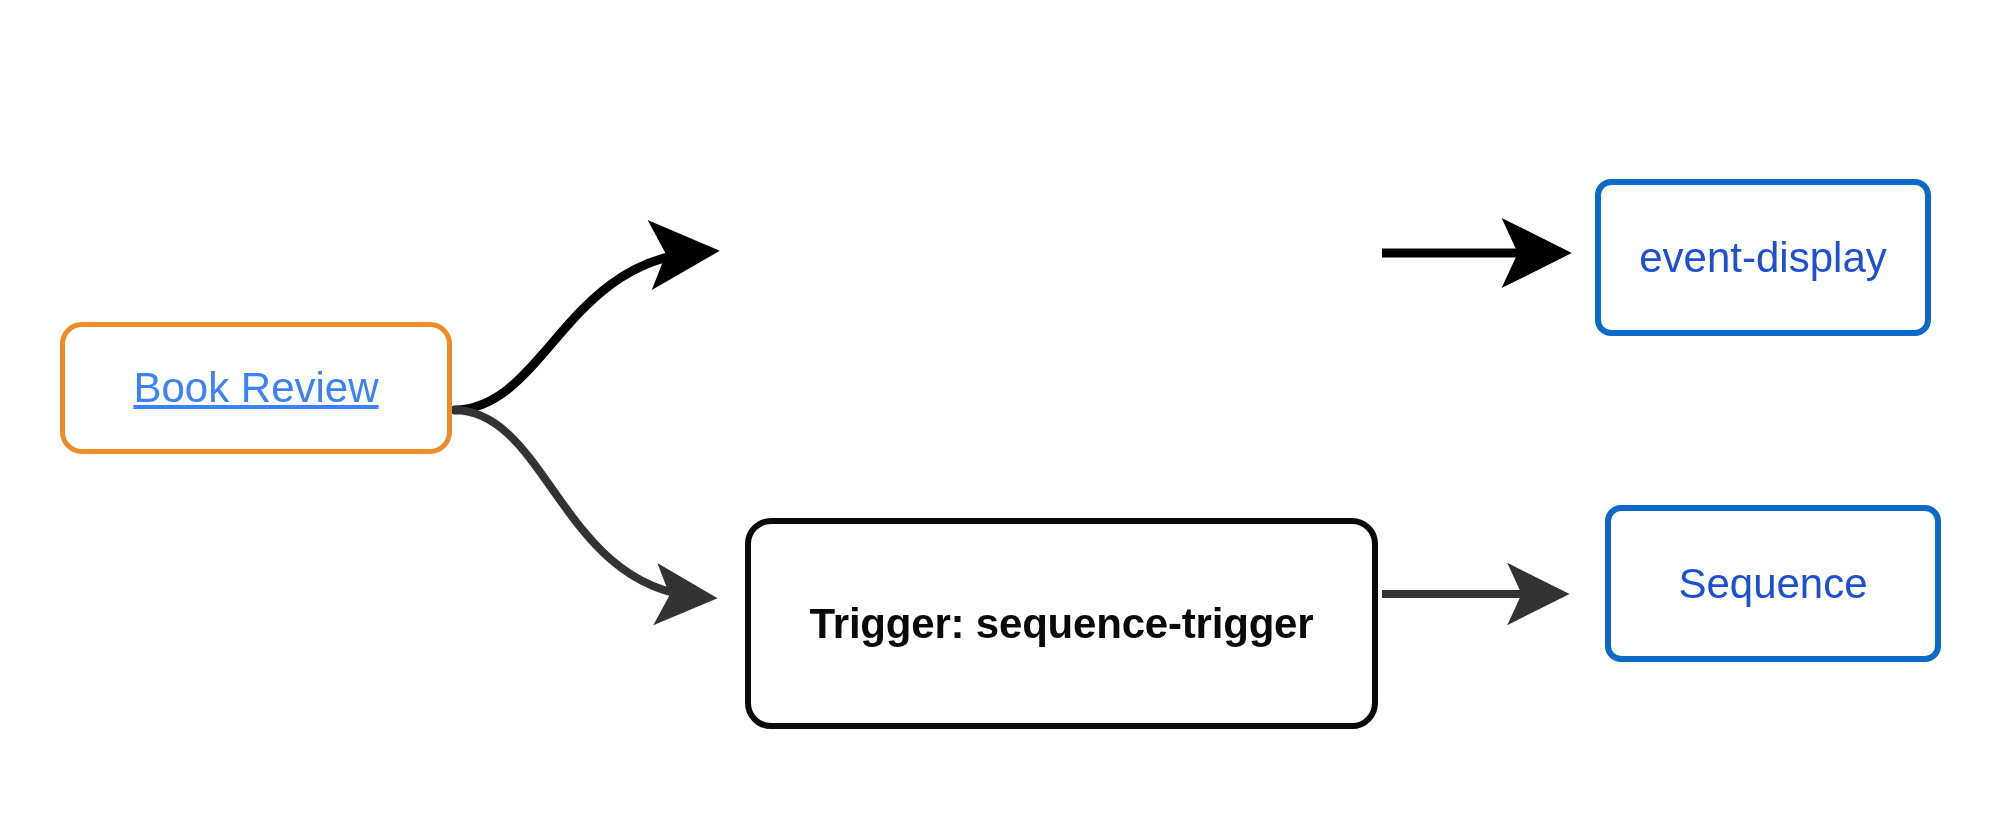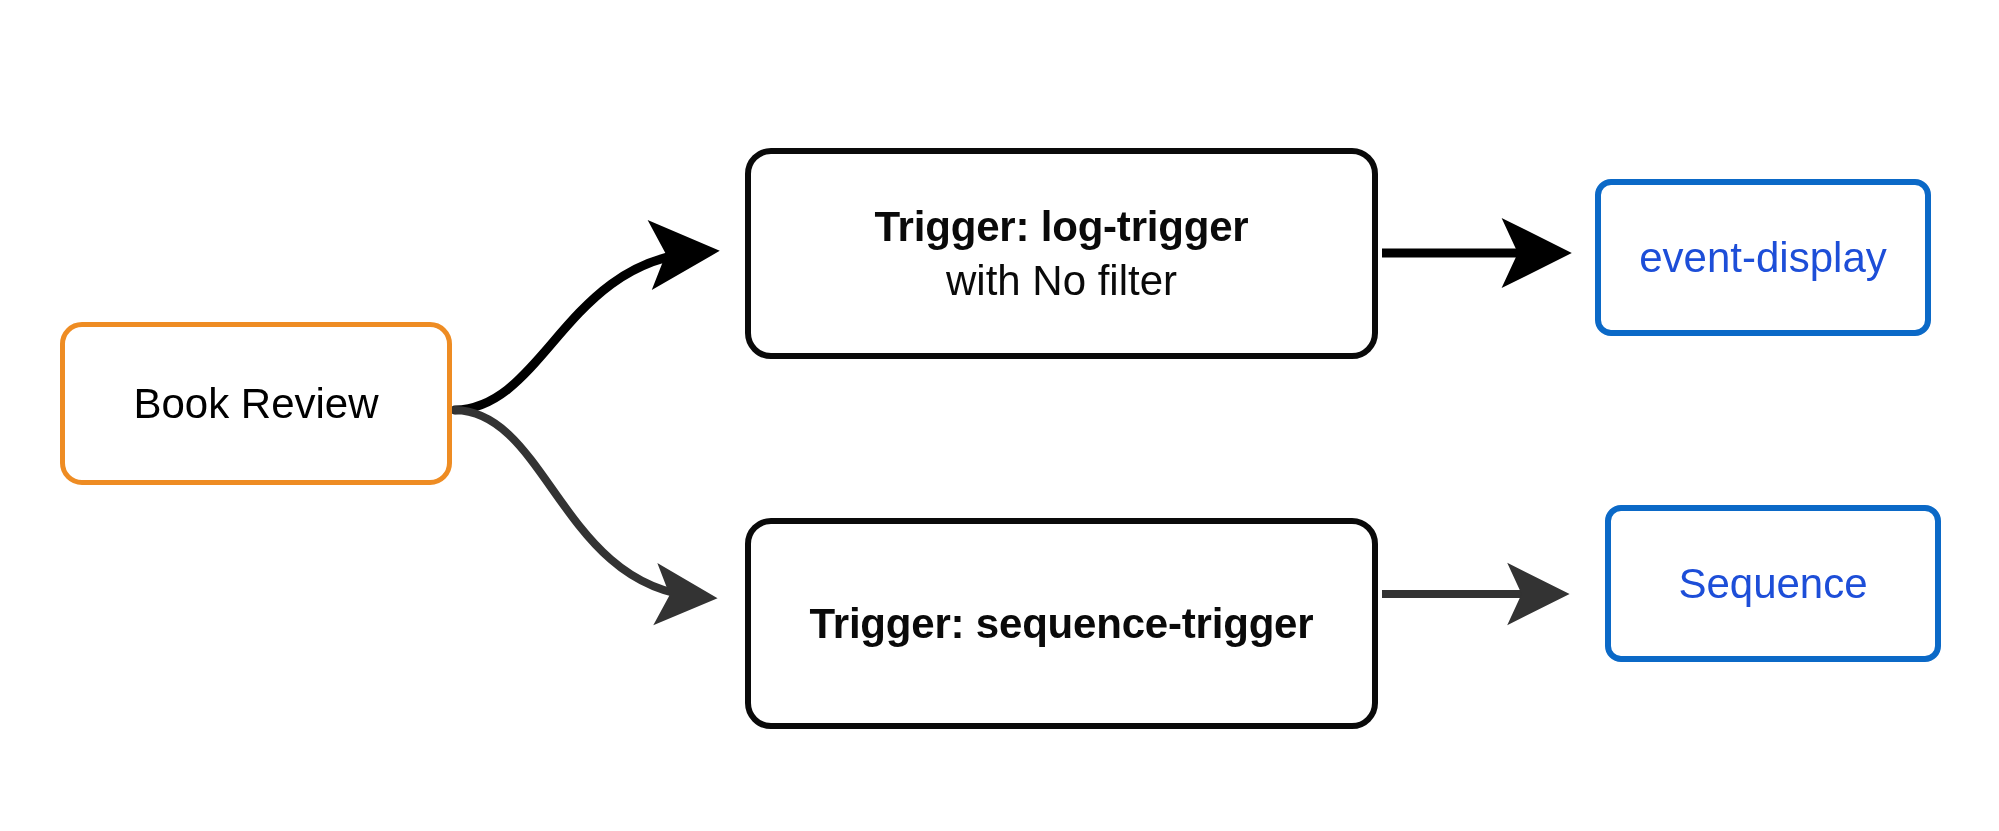--- a/index.html
+++ b/index.html
@@ -37,25 +37,26 @@
     justify-content: center;
     background: #ffffff;
     text-align: center;
     line-height: 1.28;
   }
   
   .node-source {
     left: 60px;
     top: 322px;
     width: 392px;
-    height: 163px;
+    height: 132px;
     border: 5px solid #ee8c23;
     border-radius: 22px;
-    color: #000000;
+    color: #3b82f6;
     font-size: 42px;
+    text-decoration: underline;
   }
   .node-source .line { display: block; }
   
   .node-trigger {
     left: 745px;
     width: 633px;
     border: 6px solid #0a0a0a;
     border-radius: 26px;
     color: #0a0a0a;
     font-size: 42px;
@@ -110,24 +111,20 @@
 
     <path d="M1382,253 L1552,253" fill="none" stroke="#000000" stroke-width="9" stroke-linecap="butt" marker-end="url(#arrow-black)"></path>
 
     <path d="M1382,594 L1552,594" fill="none" stroke="#333333" stroke-width="8" stroke-linecap="butt" marker-end="url(#arrow-gray)"></path>
   </svg>
 
   <div class="node node-source">
     <span class="line">Book Review</span>
   </div>
 
-  <div class="node node-trigger node-trigger-top">
-    <span class="trigger-title">Trigger: log-trigger</span>
-    <span class="trigger-subtitle">with No filter</span>
-  </div>
 
   <div class="node node-trigger node-trigger-bottom">
     <span class="trigger-title">Trigger: sequence-trigger</span>
   </div>
 
   <div class="node node-sink node-sink-top">
     <span>event-display</span>
   </div>
 
   <div class="node node-sink node-sink-bottom">

